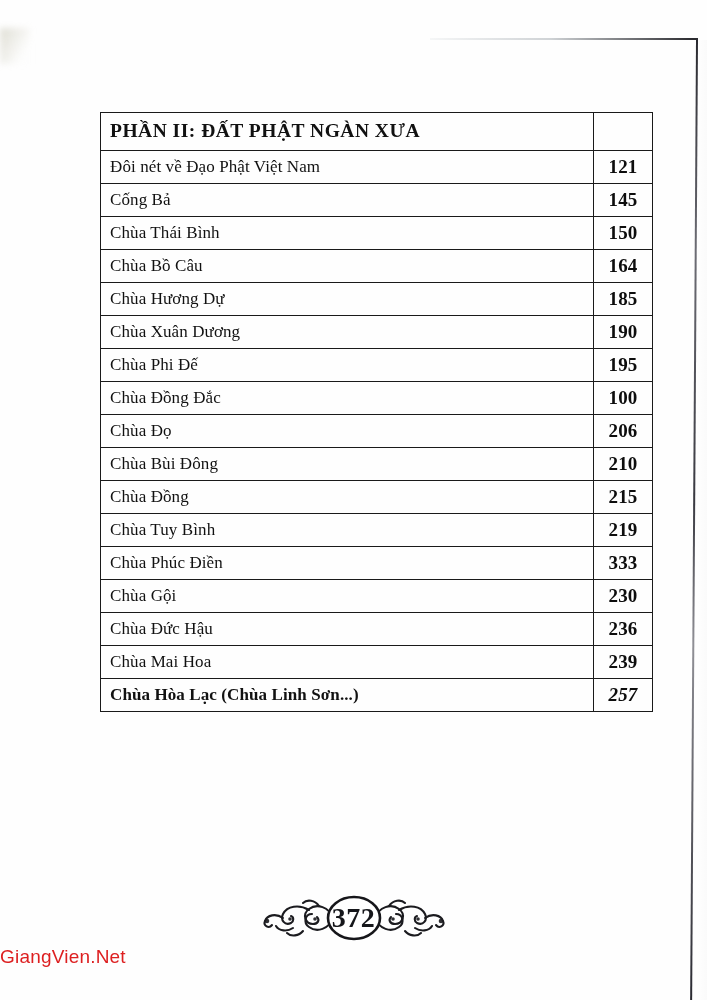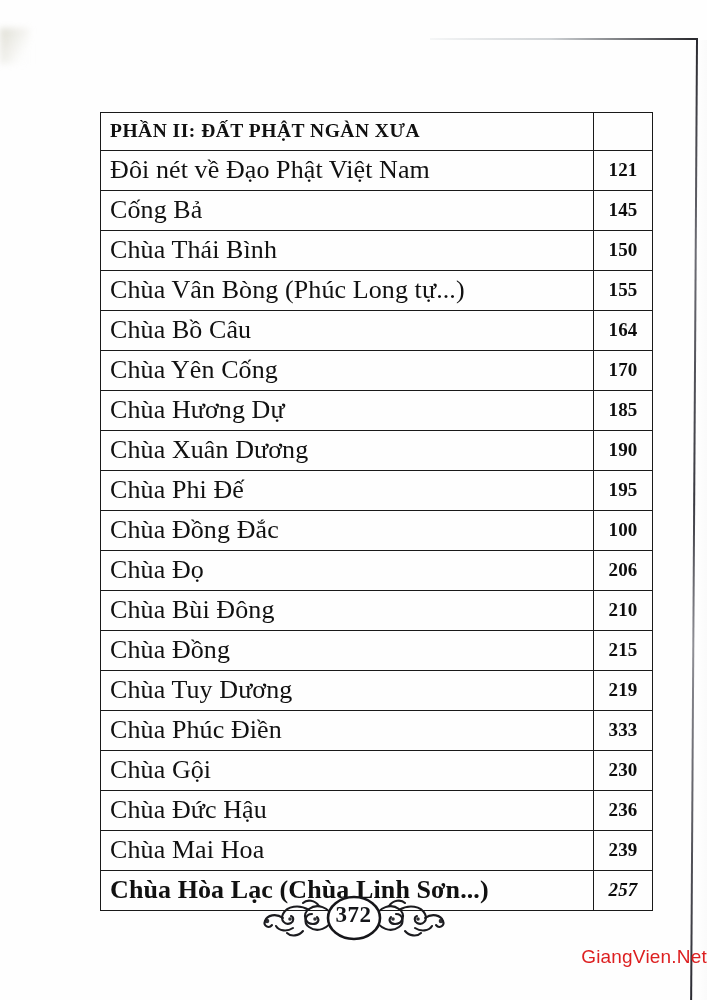--- a/index.html
+++ b/index.html
@@ -74,21 +74,21 @@
   }
   .toc-table td {
     border: 1px solid #1a1a1a;
     padding: 0;
     vertical-align: middle;
   }
   .col-title { width: 493px; }
   .col-page  { width: 59px; }
 
   .cell-title {
-    font-size: 26px;
+    font-size: 17px;
     line-height: 1;
     padding: 6px 0 7px 9px;
     color: #111111;
     white-space: nowrap;
     letter-spacing: 0.1px;
   }
   .cell-page {
     font-size: 19px;
     line-height: 1;
     padding: 6px 0 7px 0;
@@ -119,33 +119,33 @@
     align-items: center;
     justify-content: center;
   }
   .ornament-svg { display: block; }
   .page-number {
     position: absolute;
     left: 0;
     right: 0;
     top: 902px;
     text-align: center;
-    font-size: 23px;
+    font-size: 28px;
     font-weight: bold;
     color: #15161a;
     letter-spacing: 0.5px;
     font-family: "Liberation Serif", "DejaVu Serif", serif;
   }
 
   .watermark {
     position: absolute;
     left: 0;
     right: 0;
     top: 946px;
-    text-align: right;
+    text-align: left;
     font-family: "Liberation Sans", sans-serif;
     font-size: 19px;
     color: #dd1f20;
     letter-spacing: 0.2px;
   }
 </style>
 </head>
 <body>
 
 <div class="page-surface"></div>
@@ -188,44 +188,28 @@
       <tr>
         <td>
           <div class="cell-title">Chùa Thái Bình</div>
         </td>
         <td>
           <div class="cell-page">150</div>
         </td>
       </tr>
       <tr>
         <td>
-          <div class="cell-title">Chùa Vân Bòng (Phúc Long tự...)</div>
-        </td>
-        <td>
-          <div class="cell-page">155</div>
-        </td>
-      </tr>
-      <tr>
-        <td>
           <div class="cell-title">Chùa Bồ Câu</div>
         </td>
         <td>
           <div class="cell-page">164</div>
         </td>
       </tr>
       <tr>
         <td>
-          <div class="cell-title">Chùa Yên Cống</div>
-        </td>
-        <td>
-          <div class="cell-page">170</div>
-        </td>
-      </tr>
-      <tr>
-        <td>
           <div class="cell-title">Chùa Hương Dự</div>
         </td>
         <td>
           <div class="cell-page">185</div>
         </td>
       </tr>
       <tr>
         <td>
           <div class="cell-title">Chùa Xuân Dương</div>
         </td>
@@ -268,21 +252,21 @@
       <tr>
         <td>
           <div class="cell-title">Chùa Đồng</div>
         </td>
         <td>
           <div class="cell-page">215</div>
         </td>
       </tr>
       <tr>
         <td>
-          <div class="cell-title">Chùa Tuy Dương</div>
+          <div class="cell-title">Chùa Tuy Bình</div>
         </td>
         <td>
           <div class="cell-page">219</div>
         </td>
       </tr>
       <tr>
         <td>
           <div class="cell-title">Chùa Phúc Điền</div>
         </td>
         <td>

